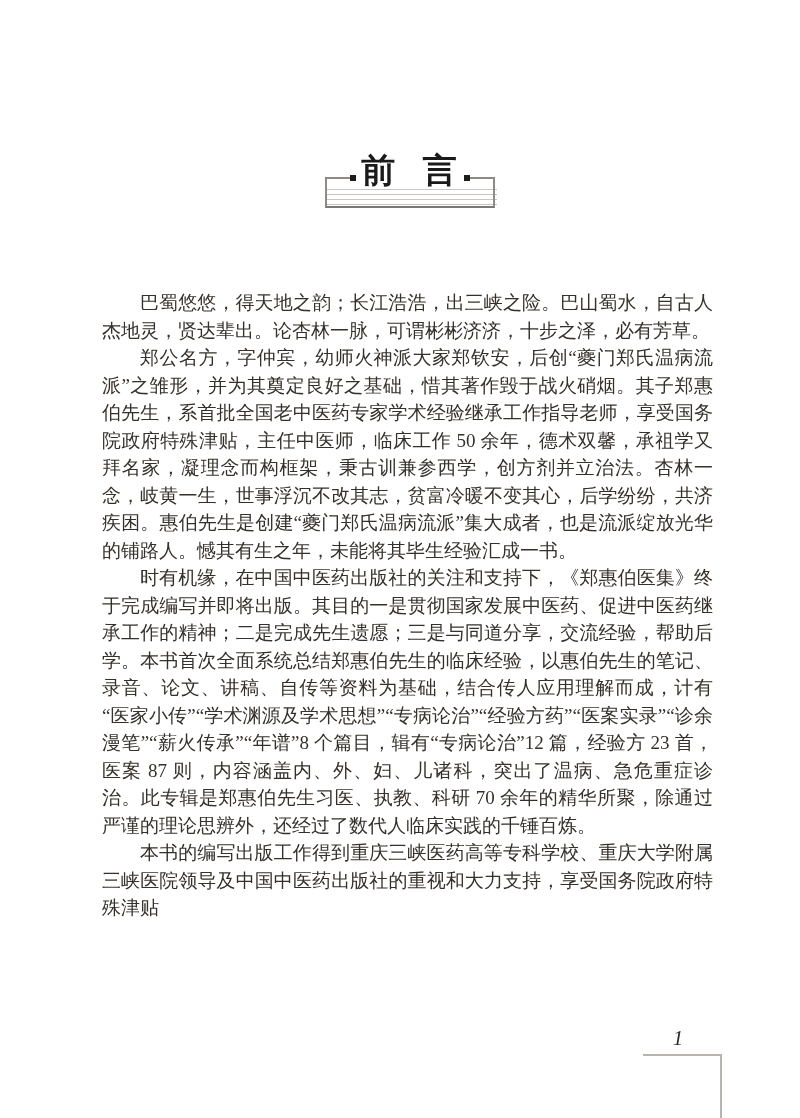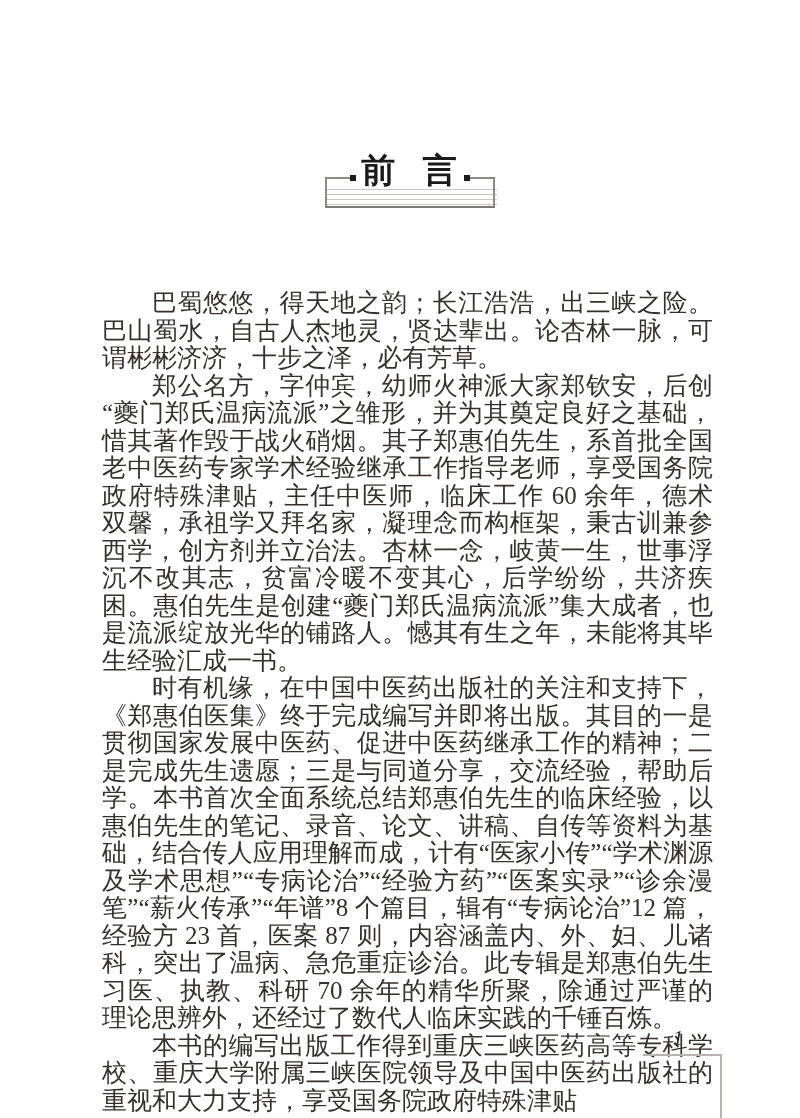--- a/index.html
+++ b/index.html
@@ -75,21 +75,21 @@
 
   
   .body-text {
     position: absolute;
     left: 102px; top: 289px;
     width: 611px;
   }
   .body-text p {
     margin: 0;
     text-indent: 2em;
-    font-size: 25px;
+    font-size: 19px;
     line-height: 27.5px;
     text-align: justify;
     color: #35302b;
   }
 
   
   .page-num {
     position: absolute;
     left: 666px; top: 1026px;
     width: 24px;
@@ -124,20 +124,20 @@
     <span class="deco-dot"></span>
   </div>
   <div class="deco-tick tick-right">
     <span class="deco-dot"></span>
   </div>
   <h1 class="page-title">前 言</h1>
 </div>
 
 <div class="body-text">
   <p>巴蜀悠悠，得天地之韵；长江浩浩，出三峡之险。巴山蜀水，自古人杰地灵，贤达辈出。论杏林一脉，可谓彬彬济济，十步之泽，必有芳草。</p>
-  <p>郑公名方，字仲宾，幼师火神派大家郑钦安，后创“夔门郑氏温病流派”之雏形，并为其奠定良好之基础，惜其著作毁于战火硝烟。其子郑惠伯先生，系首批全国老中医药专家学术经验继承工作指导老师，享受国务院政府特殊津贴，主任中医师，临床工作 60 余年，德术双馨，承祖学又拜名家，凝理念而构框架，秉古训兼参西学，创方剂并立治法。杏林一念，岐黄一生，世事浮沉不改其志，贫富冷暖不变其心，后学纷纷，共济疾困。惠伯先生是创建“夔门郑氏温病流派”集大成者，也是流派绽放光华的铺路人。憾其有生之年，未能将其毕生经验汇成一书。</p>
+  <p>郑公名方，字仲宾，幼师火神派大家郑钦安，后创“夔门郑氏温病流派”之雏形，并为其奠定良好之基础，惜其著作毁于战火硝烟。其子郑惠伯先生，系首批全国老中医药专家学术经验继承工作指导老师，享受国务院政府特殊津贴，主任中医师，临床工作 50 余年，德术双馨，承祖学又拜名家，凝理念而构框架，秉古训兼参西学，创方剂并立治法。杏林一念，岐黄一生，世事浮沉不改其志，贫富冷暖不变其心，后学纷纷，共济疾困。惠伯先生是创建“夔门郑氏温病流派”集大成者，也是流派绽放光华的铺路人。憾其有生之年，未能将其毕生经验汇成一书。</p>
   <p>时有机缘，在中国中医药出版社的关注和支持下，《郑惠伯医集》终于完成编写并即将出版。其目的一是贯彻国家发展中医药、促进中医药继承工作的精神；二是完成先生遗愿；三是与同道分享，交流经验，帮助后学。本书首次全面系统总结郑惠伯先生的临床经验，以惠伯先生的笔记、录音、论文、讲稿、自传等资料为基础，结合传人应用理解而成，计有“医家小传”“学术渊源及学术思想”“专病论治”“经验方药”“医案实录”“诊余漫笔”“薪火传承”“年谱”8 个篇目，辑有“专病论治”12 篇，经验方 23 首，医案 87 则，内容涵盖内、外、妇、儿诸科，突出了温病、急危重症诊治。此专辑是郑惠伯先生习医、执教、科研 70 余年的精华所聚，除通过严谨的理论思辨外，还经过了数代人临床实践的千锤百炼。</p>
   <p>本书的编写出版工作得到重庆三峡医药高等专科学校、重庆大学附属三峡医院领导及中国中医药出版社的重视和大力支持，享受国务院政府特殊津贴</p>
 </div>
 
 <div class="page-num">1</div>
 <div class="corner-h"></div>
 <div class="corner-v"></div>
 
 </body></html>

